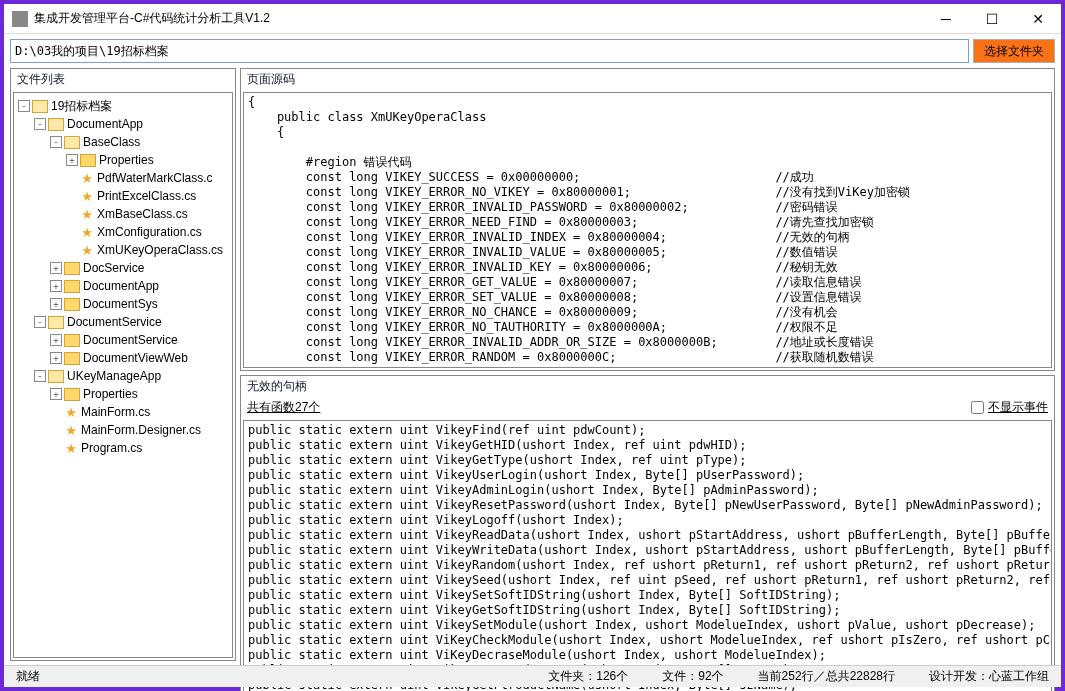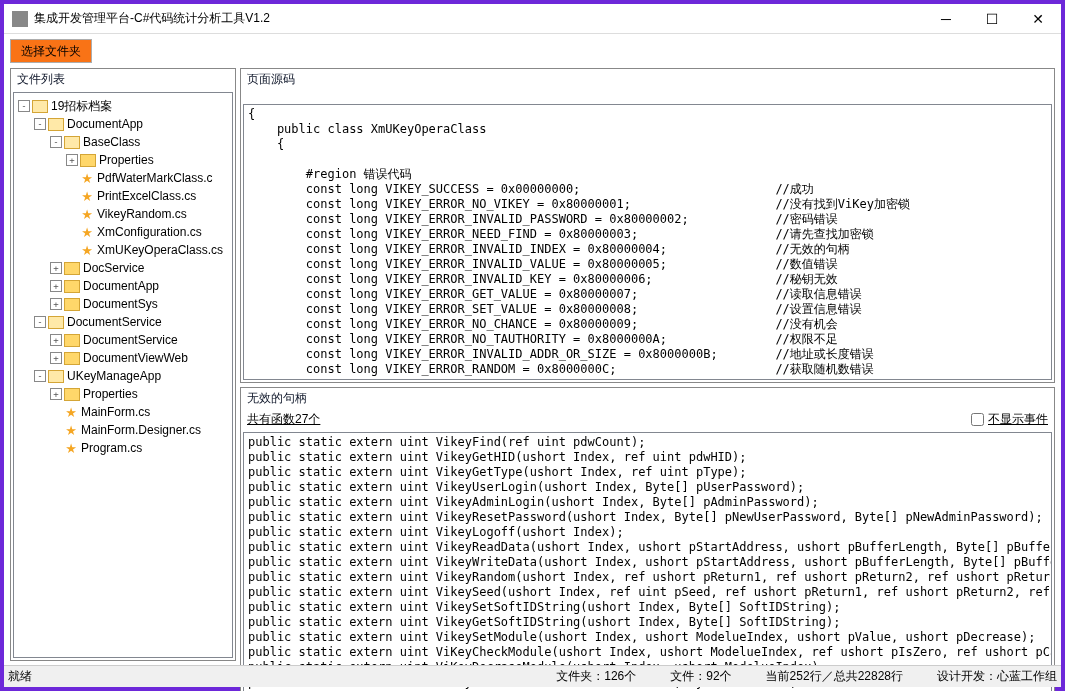--- a/index.html
+++ b/index.html
@@ -23,45 +23,46 @@
 .toggle { width: 12px; height: 12px; border: 1px solid #888; display: inline-flex; align-items: center; justify-content: center; font-size: 9px; line-height: 1; margin-right: 2px; font-family: monospace; color: #555; }
 .toggle.blank { border: none; }
 .icon-folder { width: 16px; height: 13px; background: #ffd76a; border: 1px solid #d4a536; margin-right: 3px; display: inline-block; }
 .icon-folder.open { background: #ffe9a8; }
 .icon-star { width: 14px; height: 14px; color: #f5a623; margin-right: 3px; display: inline-flex; align-items: center; justify-content: center; font-size: 13px; }
 .indent-0 { padding-left: 2px; }
 .indent-1 { padding-left: 18px; }
 .indent-2 { padding-left: 34px; }
 .indent-3 { padding-left: 50px; }
 .right-col { flex: 1; display: flex; flex-direction: column; gap: 4px; min-width: 0; }
-.top-panel { flex: 0 0 250px; gap: 12px; }
+.top-panel { flex: 0 0 250px; }
 .bot-panel { flex: 1; }
 .code-box { flex: 1; border: 1px solid #828790; margin: 2px; overflow: auto; background: #fff; font-family: "NSimSun","SimSun", monospace; font-size: 12px; white-space: pre; padding: 2px 4px; line-height: 1.25; }
 .func-header { display: flex; align-items: center; justify-content: space-between; padding: 2px 6px; font-size: 12px; text-decoration: underline; }
 .func-check { display: flex; align-items: center; gap: 4px; padding-left: 20px; }
 .func-check input { width: 13px; height: 13px; }
-.statusbar { height: 22px; border-top: 1px solid #ccc; display: flex; align-items: center; font-size: 12px; padding: 0 4px; background: #f0f0f0; }
+.statusbar { height: 22px; border-top: 1px solid #ccc; display: flex; align-items: center; font-size: 12px; padding: 0 12px; background: #f0f0f0; }
 .status-seg { margin-right: 20px; }
 .status-right { margin-left: auto; display: flex; gap: 34px; justify-content: space-between; }
 </style>
 </head>
 <body>
 
 <div class="window">
   <div class="titlebar">
     <div class="titlebar-icon"></div>
     <div class="titlebar-text">集成开发管理平台-C#代码统计分析工具V1.2</div>
     <div class="titlebar-btns">
       <div class="titlebar-btn">─</div>
       <div class="titlebar-btn">☐</div>
       <div class="titlebar-btn close">✕</div>
     </div>
   </div>
 
   <div class="pathbar">
+    <input class="path-input" value="D:\03我的项目\19招标档案" style="">
     <button class="browse-btn">选择文件夹</button>
   </div>
 
   <div class="main">
     <div class="panel left-panel">
       <div class="panel-title">文件列表</div>
       <div class="tree-wrap">
         <div class="tree" id="tree">
             <div class="tree-node indent-0">
               <span class="toggle">-</span>
@@ -89,21 +90,21 @@
               <span>PdfWaterMarkClass.c</span>
             </div>
             <div class="tree-node indent-3">
               <span class="toggle blank"></span>
               <span class="icon-star">★</span>
               <span>PrintExcelClass.cs</span>
             </div>
             <div class="tree-node indent-3">
               <span class="toggle blank"></span>
               <span class="icon-star">★</span>
-              <span>VikeyRandom.cs</span>
+              <span>XmBaseClass.cs</span>
             </div>
             <div class="tree-node indent-3">
               <span class="toggle blank"></span>
               <span class="icon-star">★</span>
               <span>XmConfiguration.cs</span>
             </div>
             <div class="tree-node indent-3">
               <span class="toggle blank"></span>
               <span class="icon-star">★</span>
               <span>XmUKeyOperaClass.cs</span>

